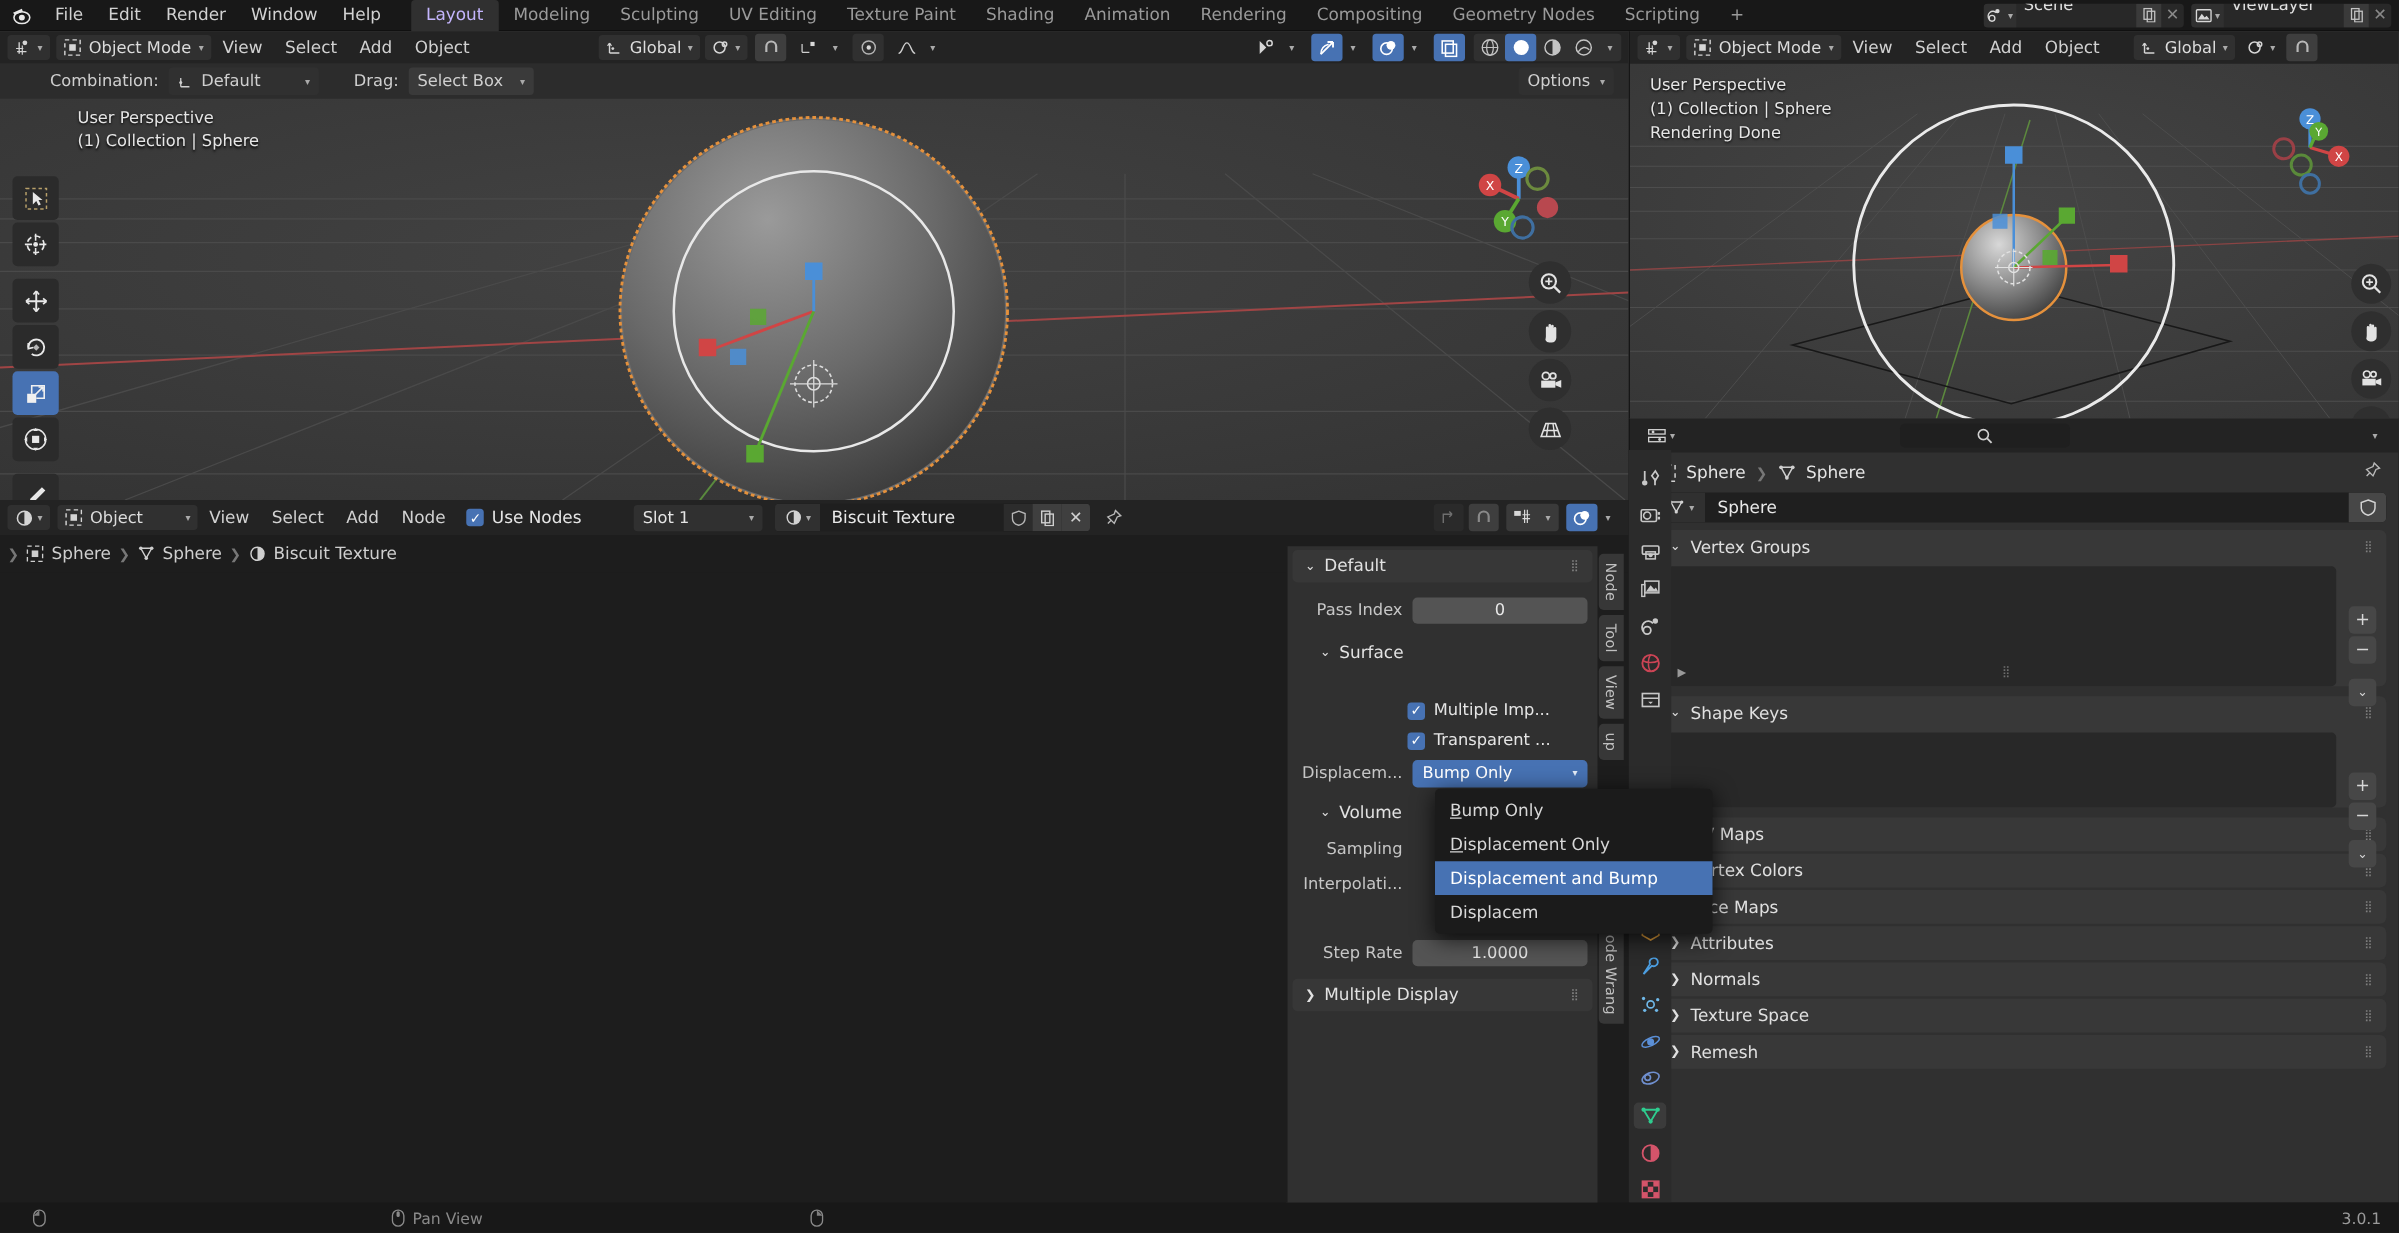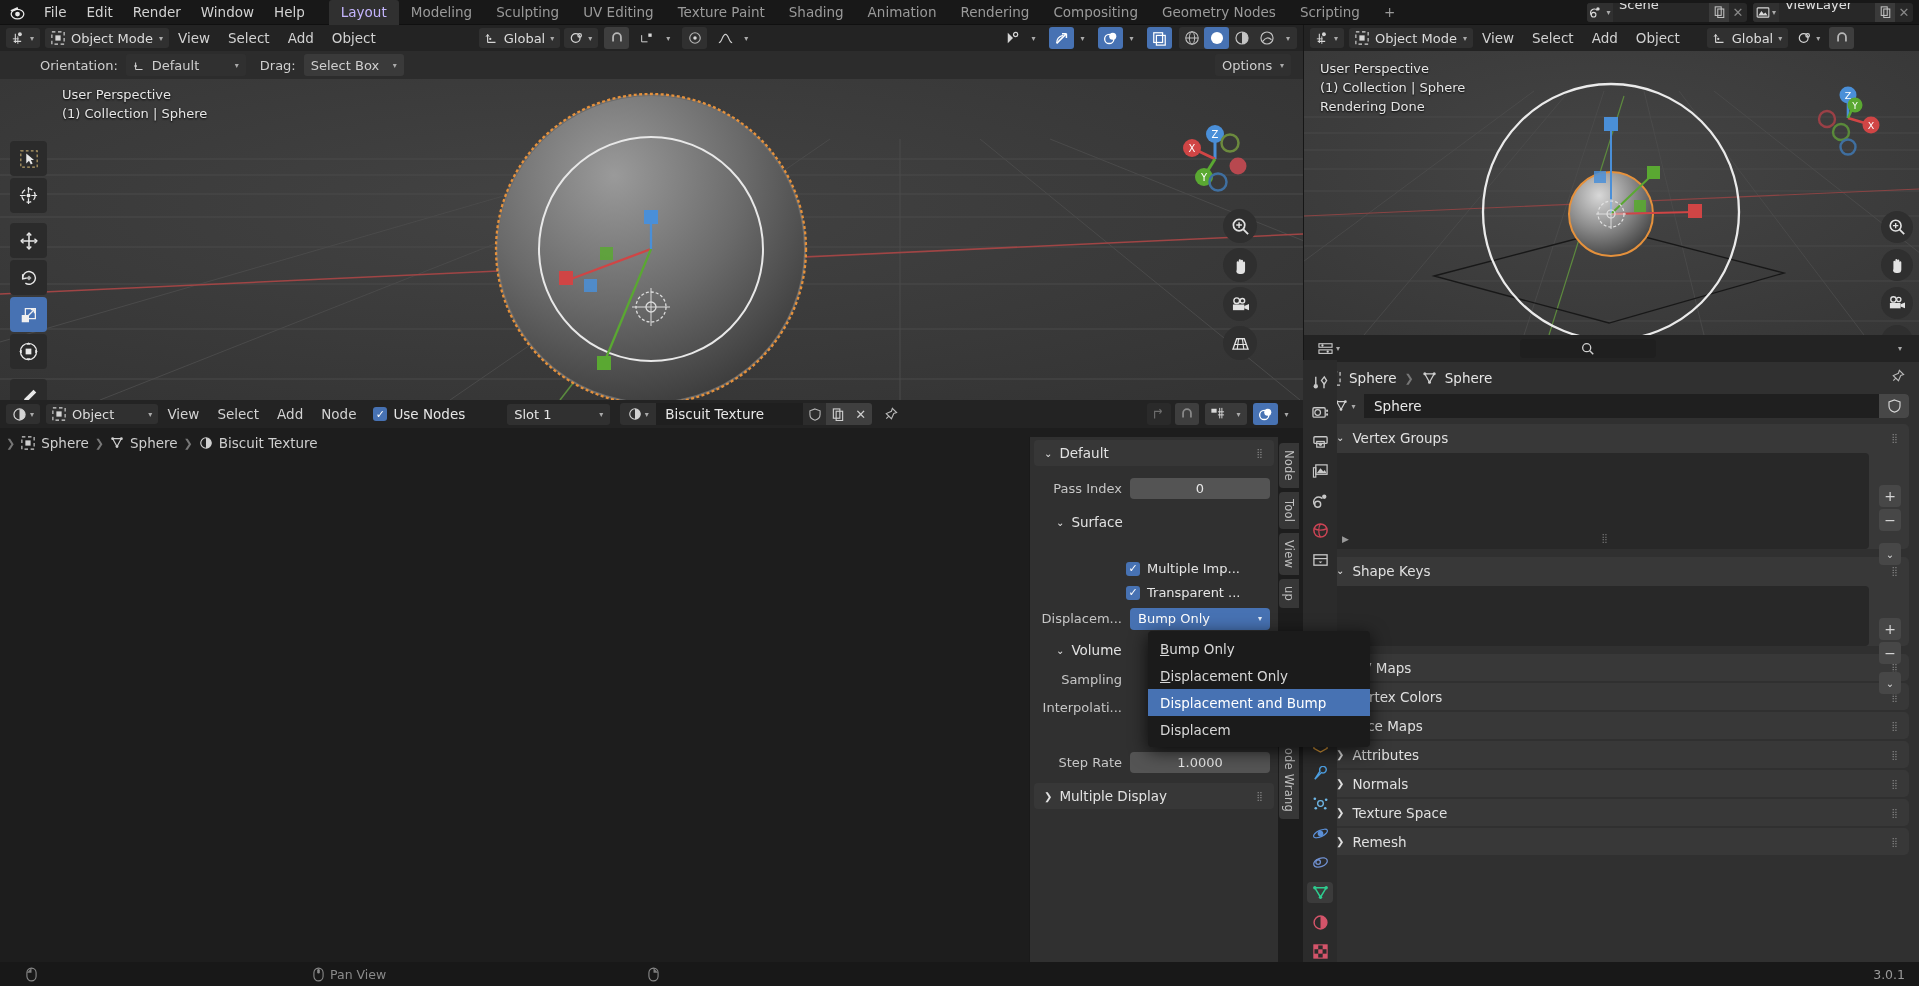--- a/index.html
+++ b/index.html
@@ -383,32 +383,32 @@
               </svg>
           </div>
           <div class="tg" style="width:18px">
               <span class="chev">▾</span>
             </div>
         </div>
       </div>
     </div>
 
     <div class="vp-subheader">
-      <span>Orientation:</span>
+      <span>Combination:</span>
       <div class="sel-box" style="min-width:120px">
         <span style="display:flex;align-items:center;gap:6px">
           <svg width="13" height="13" viewBox="0 0 15 15">
               <path d="M3 12 L3 4 M3 12 L11 12" stroke="#cfcfcf" stroke-width="1.2"></path>
               <circle cx="3" cy="8" r="1.4" fill="#cfcfcf"></circle>
             </svg>
           <span>Default</span>
         </span>
         <span class="chev">▾</span>
       </div>
-      <span style="margin-left:6px">Drag:</span>
+      <span style="margin-left:20px">Drag:</span>
       <div class="sel-box" style="min-width:100px; background:#3a3a3a">
         <span>Select Box</span>
         <span class="chev" style="margin-left:6px">▾</span>
       </div>
       <div style="margin-left:auto; display:flex; align-items:center; gap:5px; padding-right:12px;">
         <div class="sel-box" style="min-width:76px">
           <span>Options</span>
           <span class="chev" style="margin-left:6px">▾</span>
         </div>
       </div>

